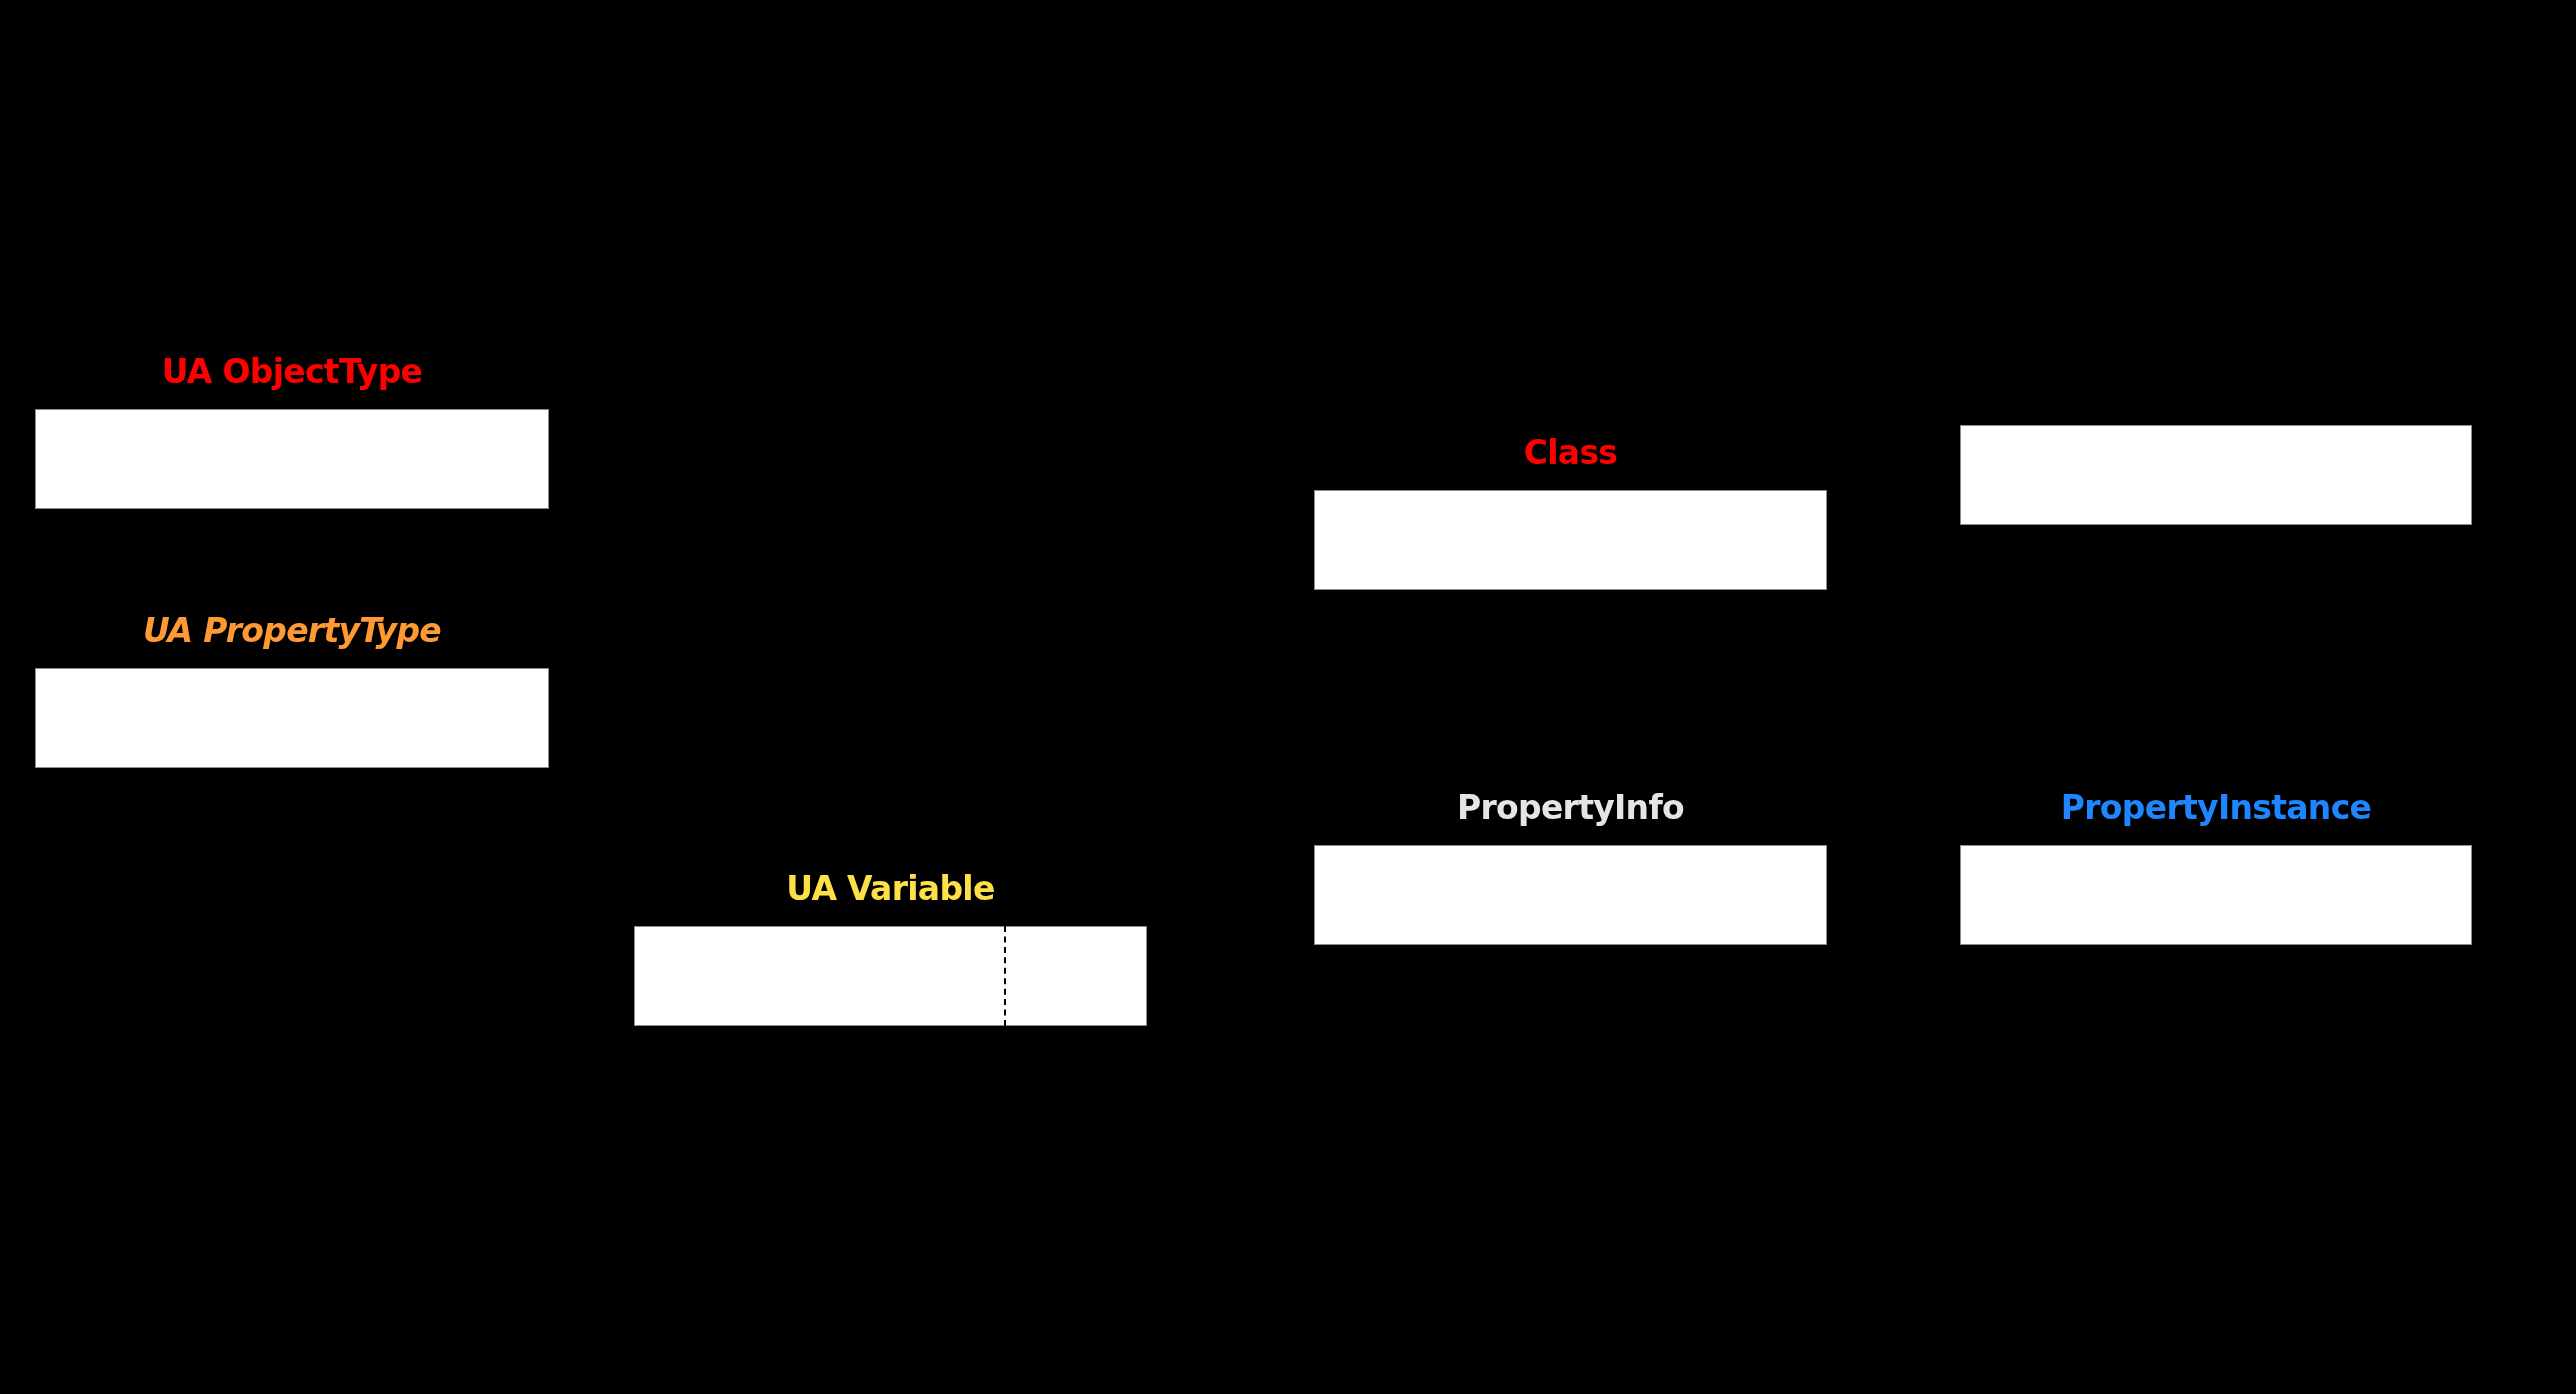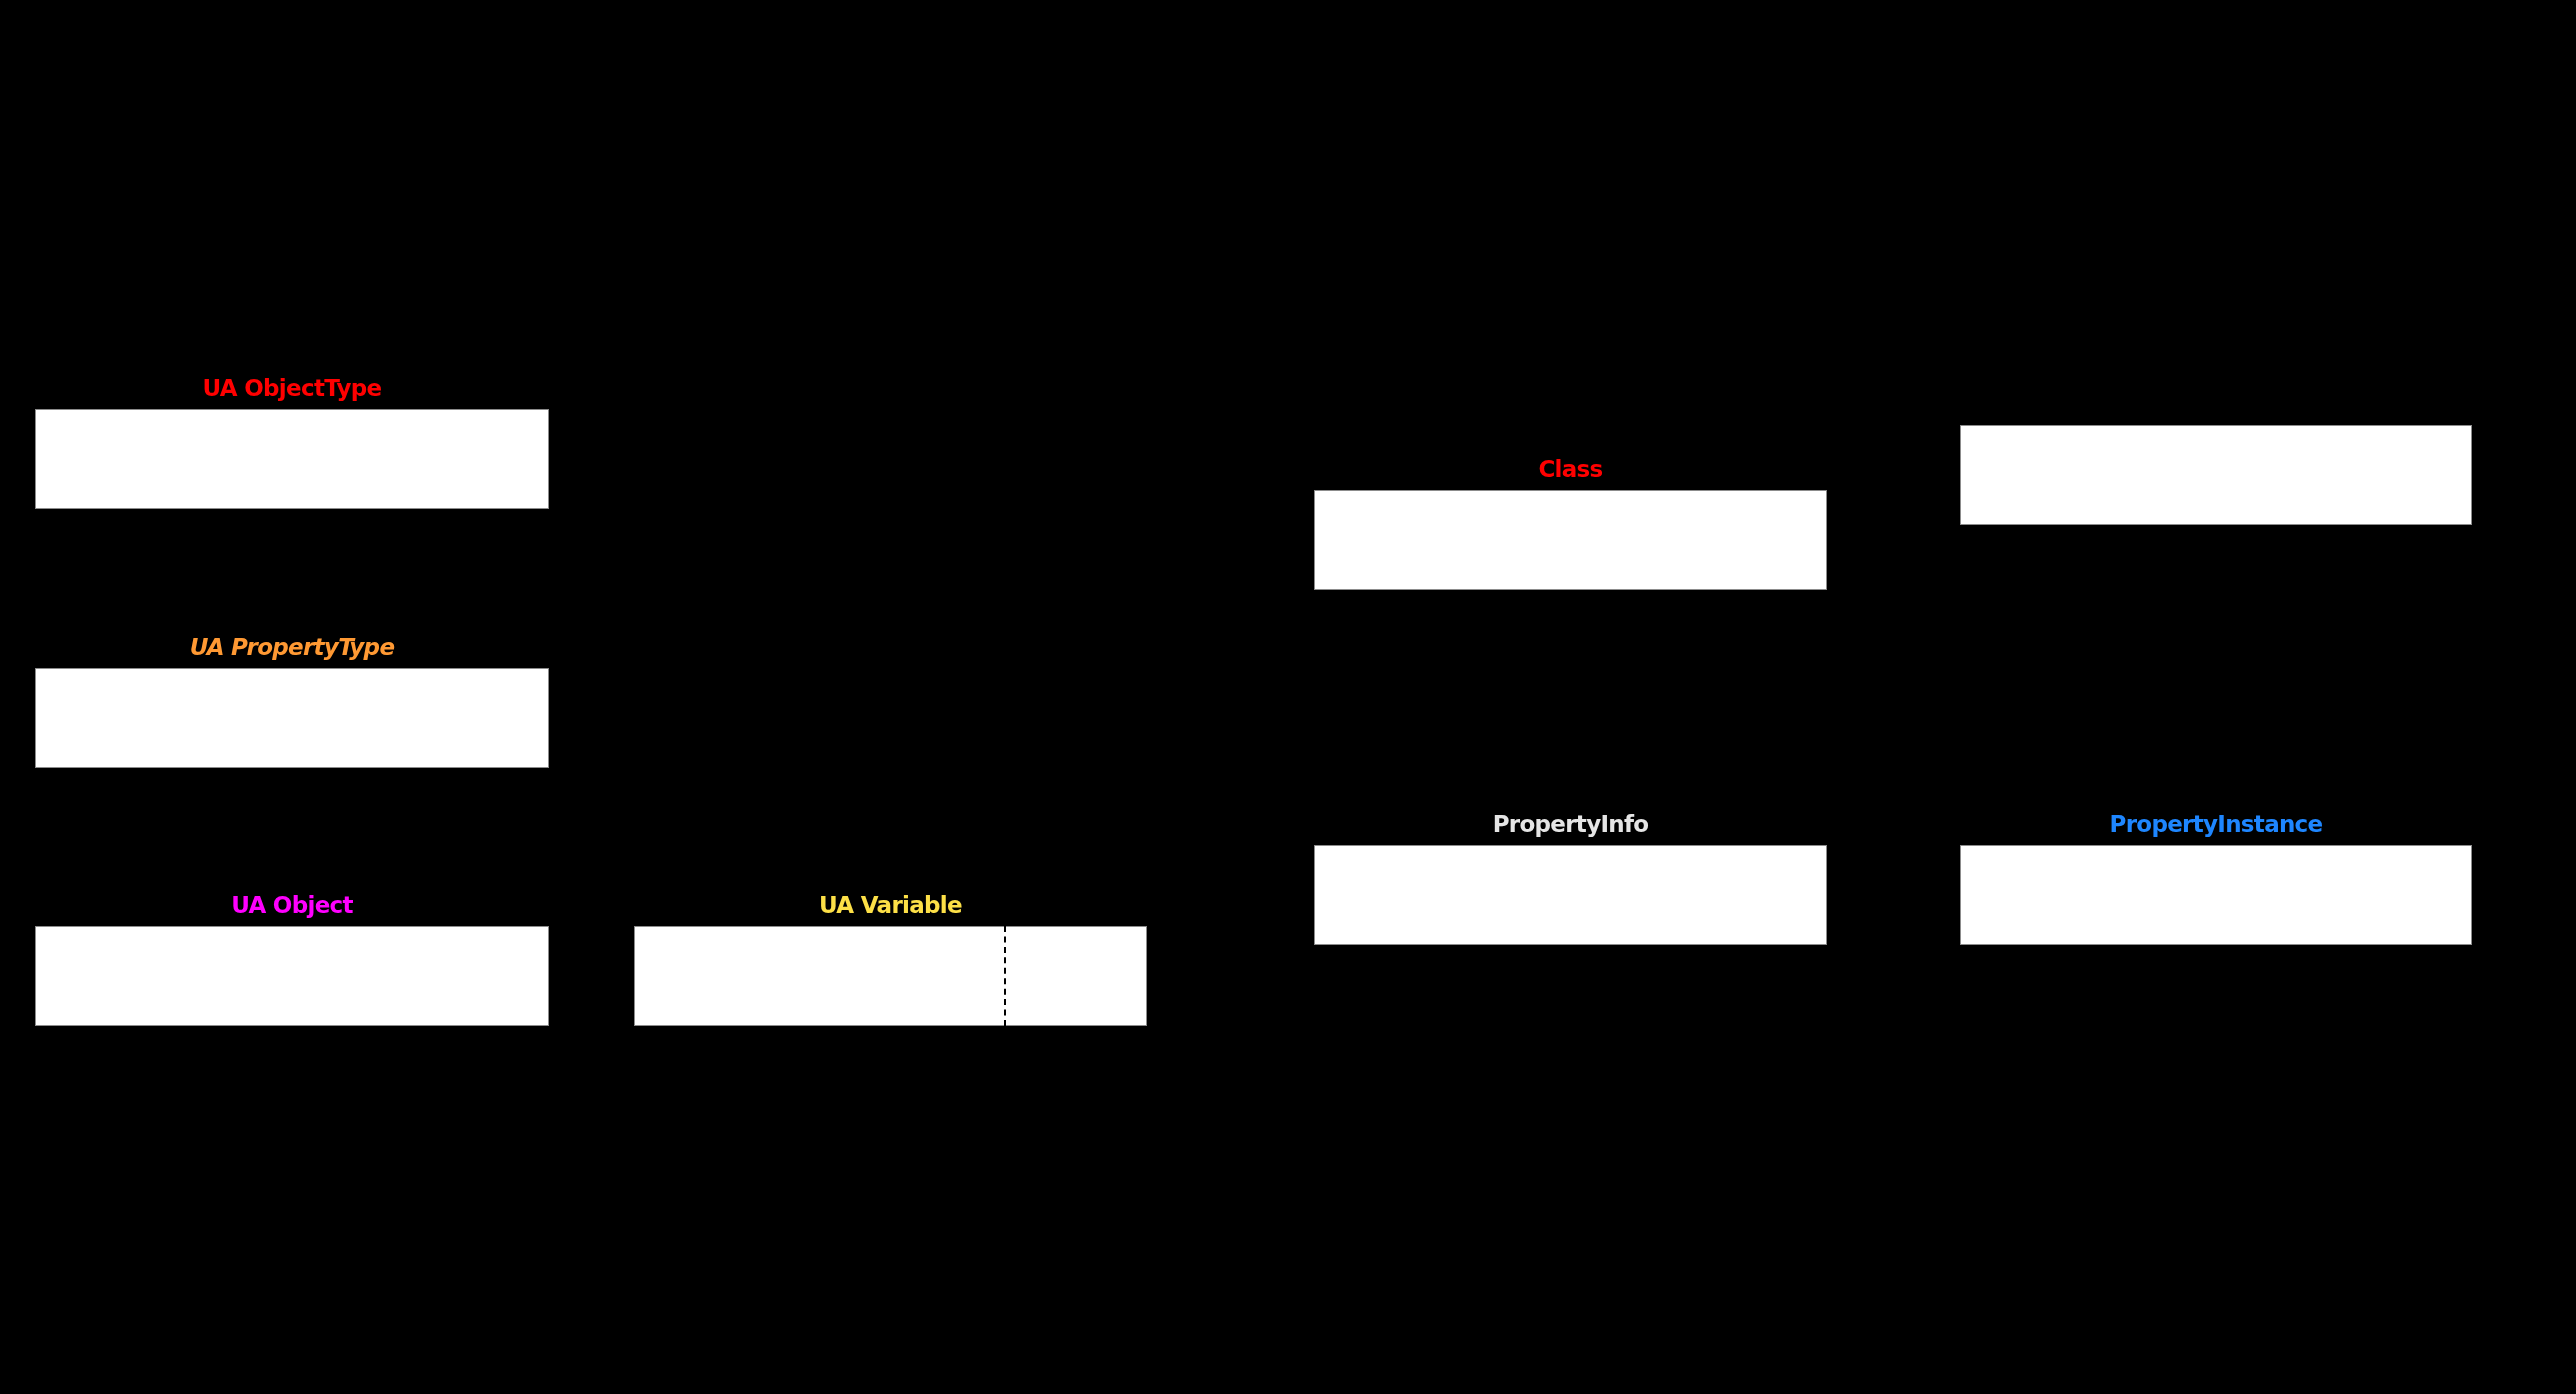--- a/index.html
+++ b/index.html
@@ -18,23 +18,23 @@
     background: #000000;
   }
   .node {
     position: absolute;
   }
   .node-label {
     height: 65px;
     display: flex;
     justify-content: center;
     align-items: flex-end;
-    padding-bottom: 8px;
+    padding-bottom: 18px;
     box-sizing: border-box;
-    font-size: 23px;
+    font-size: 33px;
     font-weight: bold;
     letter-spacing: -0.7px;
     white-space: nowrap;
   }
   .node-box {
     height: 100px;
     background: #FFFFFF;
     border: 1.4px solid #8C8C8C;
     box-sizing: border-box;
     position: relative;
@@ -66,24 +66,20 @@
   <div class="node" id="n0">
     <div class="node-label" style="color: rgb(255, 0, 0);">UA ObjectType</div>
     <div class="node-box" style="background: rgb(255, 255, 255); border-color: rgb(140, 140, 140);"></div>
   </div>
 
   <div class="node" id="n1">
     <div class="node-label" style="color: rgb(255, 153, 51);">UA PropertyType</div>
     <div class="node-box" style="background: rgb(255, 255, 255); border-color: rgb(140, 140, 140);"></div>
   </div>
 
-  <div class="node" id="n2">
-    <div class="node-label" style="color: rgb(255, 0, 255);">UA Object</div>
-    <div class="node-box" style="background: rgb(255, 255, 255); border-color: rgb(140, 140, 140);"></div>
-  </div>
 
 
   <div class="node" id="n4">
     <div class="node-label" style="color: #fde047;">UA Variable</div>
     <div class="node-box" style="background: rgb(255, 255, 255); border-color: rgb(140, 140, 140);">
       <div class="divider" style="border-left-color: rgb(0, 0, 0);"></div>
     </div>
   </div>
 
   <div class="node" id="n5">

